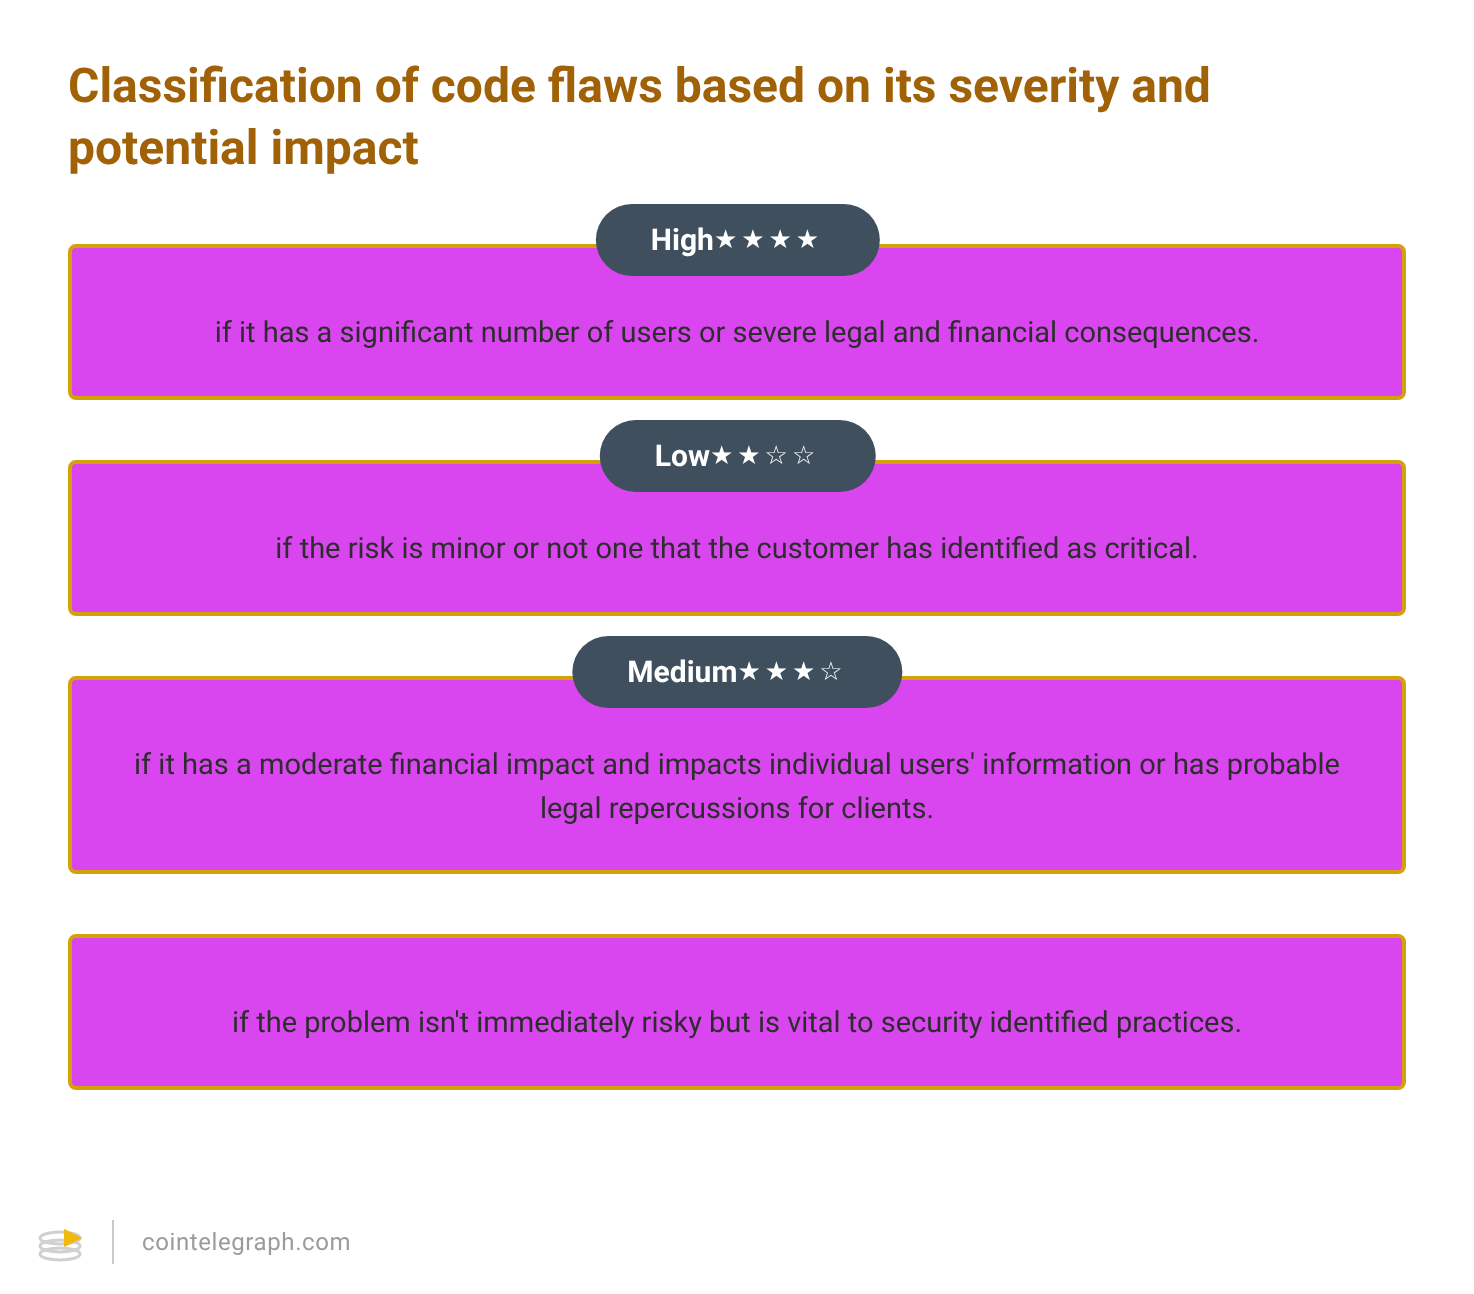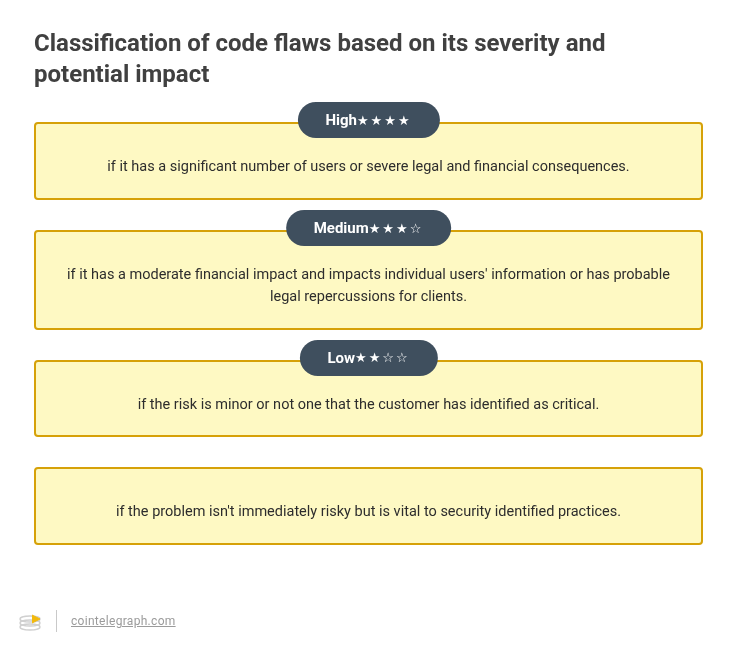--- a/index.html
+++ b/index.html
@@ -7,21 +7,21 @@
     font-family: -apple-system, BlinkMacSystemFont, "Segoe UI", Roboto, "Helvetica Neue", Arial, sans-serif;
     background: #ffffff;
     width: 737px;
     height: 647px;
     position: relative;
     padding: 28px 34px 0 34px;
   }
   .title {
     font-size: 24px;
     font-weight: 700;
-    color: #404040;
+    color: #a16207;
     line-height: 1.3;
     margin-bottom: 32px;
     max-width: 640px;
   }
   .card-wrapper {
     position: relative;
     margin-bottom: 30px;
   }
   .pill {
     position: absolute;
@@ -41,21 +41,21 @@
   .pill-label {
     font-weight: 700;
     font-size: 15px;
   }
   .stars {
     font-size: 13px;
     letter-spacing: 2px;
     color: #ffffff;
   }
   .card {
-    background: #fef9c3;
+    background: #d946ef;
     border: 2px solid #d6a108;
     border-radius: 4px;
     padding: 32px 26px 20px 26px;
     text-align: center;
     color: #2d2d2d;
     font-size: 14.5px;
     line-height: 1.5;
   }
   .footer {
     position: absolute;
@@ -72,49 +72,48 @@
   }
   .footer-divider {
     width: 1px;
     height: 22px;
     background: #c9c9c9;
   }
   .footer-text {
     font-size: 12px;
     color: #9b9b9b;
     letter-spacing: 0.3px;
-    text-decoration: underline;
   }
 </style>
 </head>
 <body>
 
 <h1 class="title">Classification of code flaws based on its severity and potential impact</h1>
 
 <div id="levels-container">
     <div class="card-wrapper">
       <div class="pill">
         <span class="pill-label">High</span>
         <span class="stars">★★★★</span>
       </div>
       <div class="card">if it has a significant number of users or severe legal and financial consequences.</div>
     </div>
     <div class="card-wrapper">
       <div class="pill">
+        <span class="pill-label">Low</span>
+        <span class="stars">★★☆☆</span>
+      </div>
+      <div class="card">if the risk is minor or not one that the customer has identified as critical.</div>
+    </div>
+    <div class="card-wrapper">
+      <div class="pill">
         <span class="pill-label">Medium</span>
         <span class="stars">★★★☆</span>
       </div>
       <div class="card">if it has a moderate financial impact and impacts individual users' information or has probable legal repercussions for clients.</div>
-    </div>
-    <div class="card-wrapper">
-      <div class="pill">
-        <span class="pill-label">Low</span>
-        <span class="stars">★★☆☆</span>
-      </div>
-      <div class="card">if the risk is minor or not one that the customer has identified as critical.</div>
     </div>
     <div class="card-wrapper">
       <div class="card">if the problem isn't immediately risky but is vital to security identified practices.</div>
     </div>
   </div>
 
 <div class="footer">
   <div class="footer-logo">
     <svg viewBox="0 0 24 24" width="24" height="24">
       <ellipse cx="12" cy="18" rx="10" ry="3" fill="none" stroke="#d0d0d0" stroke-width="1.5"></ellipse>

